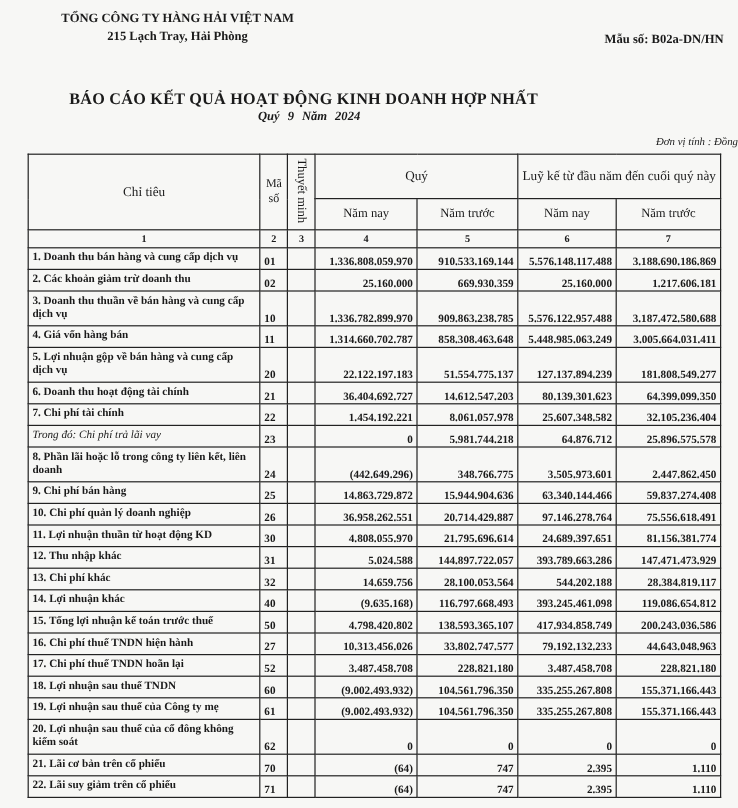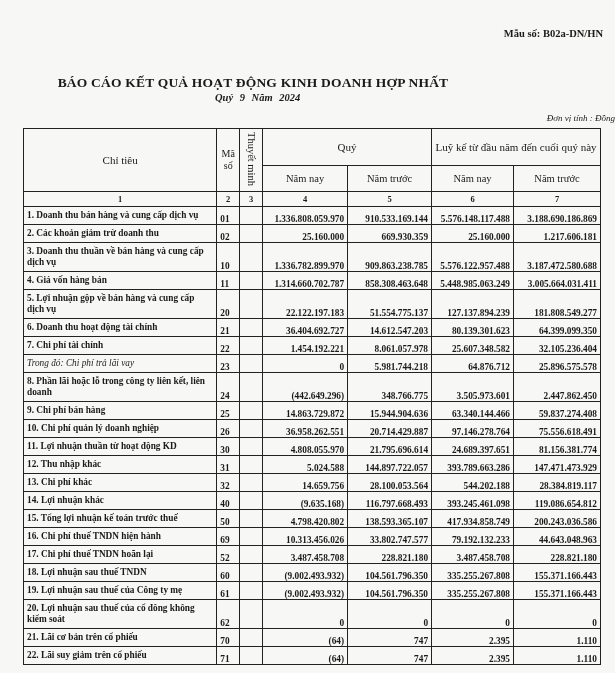--- a/index.html
+++ b/index.html
@@ -49,20 +49,22 @@
   td.label.italic { font-style: italic; font-weight: normal; margin-left: 45px; }
   td.code { text-align: left; vertical-align: bottom; padding-bottom: 2px; }
   td.num { text-align: right; vertical-align: bottom; padding-bottom: 2px; white-space: nowrap; }
   tr.r1 td { height: 17px; }
   tr.r2 td { height: 28px; }
 </style>
 </head>
 <body>
 
 <div class="hdr-left">
+  <div>TỔNG CÔNG TY HÀNG HẢI VIỆT NAM</div>
+  <div>215 Lạch Tray, Hải Phòng</div>
 </div>
 <div class="form-code">Mẫu số: B02a-DN/HN</div>
 
 <div class="title">BÁO CÁO KẾT QUẢ HOẠT ĐỘNG KINH DOANH HỢP NHẤT</div>
 <div class="period">Quý   9   Năm 2024</div>
 <div class="unit">Đơn vị tính : Đồng</div>
 
 <table class="report">
   <colgroup>
     <col style="width:194px">
@@ -237,21 +239,21 @@
         <td class="label">15. Tổng lợi nhuận kế toán trước thuế</td>
         <td class="code">50</td>
         <td class="code"></td>
         <td class="num">4.798.420.802</td>
         <td class="num">138.593.365.107</td>
         <td class="num">417.934.858.749</td>
         <td class="num">200.243.036.586</td>
       </tr>
       <tr class="r1">
         <td class="label">16. Chi phí thuế TNDN hiện hành</td>
-        <td class="code">69</td>
+        <td class="code">27</td>
         <td class="code"></td>
         <td class="num">10.313.456.026</td>
         <td class="num">33.802.747.577</td>
         <td class="num">79.192.132.233</td>
         <td class="num">44.643.048.963</td>
       </tr>
       <tr class="r1">
         <td class="label">17. Chi phí thuế TNDN hoãn lại</td>
         <td class="code">52</td>
         <td class="code"></td>

